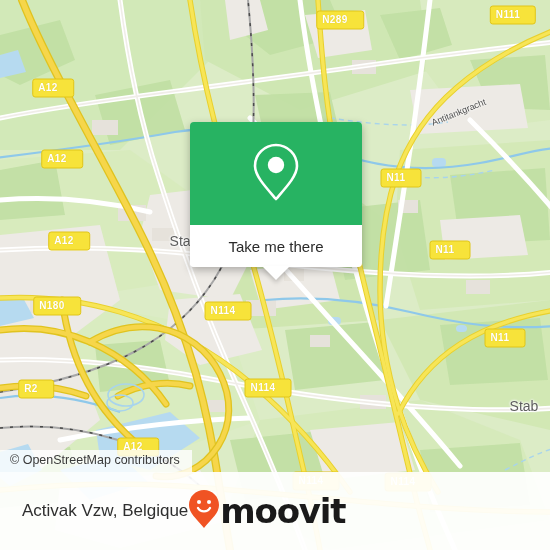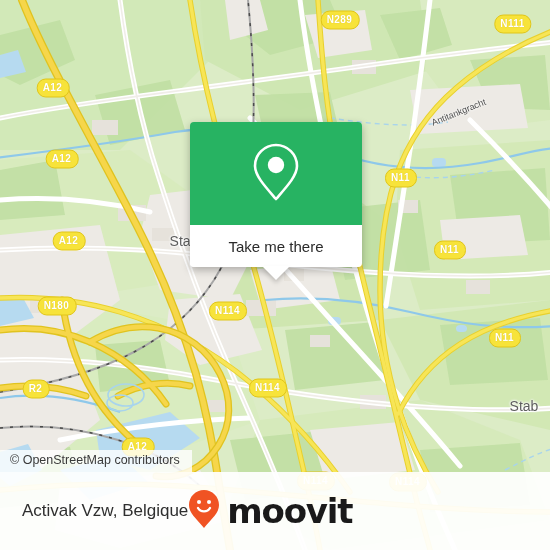--- a/index.html
+++ b/index.html
@@ -14,27 +14,27 @@
   
   #map-canvas{ position:absolute; inset:0; }
   #map-svg{ display:block; width:550px; height:550px; }
 
   
   .shield{
     position:absolute;
     transform:translate(-50%,-50%);
     background:#f7e33a;
     border:1.6px solid #e0c518;
-    border-radius:9px;
+    border-radius:3px;
     color:#ffffff;
     font-size:10px;
     font-weight:bold;
     letter-spacing:.4px;
     line-height:1;
-    padding:3px 6px 4px 5px;
+    padding:3px 15px 4px 5px;
     white-space:nowrap;
     text-shadow:0 0 1px rgba(190,160,0,.55);
     font-family:"Liberation Sans", sans-serif;
   }
 
   
   .place-label{
     position:absolute;
     transform:translate(-50%,-50%);
     color:#5d5d5d;
@@ -118,21 +118,21 @@
   }
   #bottom-title{
     color:#2f2f2f;
     font-size:17px;
     font-family:"Liberation Sans", sans-serif;
     white-space:nowrap;
   }
   #brand{
     display:flex;
     align-items:center;
-    gap:7px;
+    gap:0;
   }
   #brand-word{
     color:#1a1a1a;
     font-size:34px;
     font-weight:bold;
     letter-spacing:-1.2px;
     font-family:"DejaVu Sans", sans-serif;
     line-height:1;
   }
 </style>
@@ -306,21 +306,21 @@
 
         <g stroke="#a8d4ec" fill="none" stroke-width="1.6">
           <ellipse cx="126" cy="395" rx="18" ry="11"></ellipse>
           <ellipse cx="120" cy="403" rx="13" ry="8"></ellipse>
         </g>
 
       </g>
     </svg>
 
     <div class="shield" style="left:340px;top:20px">N289</div>
-    <div class="shield" style="left:513px;top:24px">N111</div>
+    <div class="shield" style="left:513px;top:15px">N111</div>
     <div class="shield" style="left:53px;top:88px">A12</div>
     <div class="shield" style="left:62px;top:159px">A12</div>
     <div class="shield" style="left:401px;top:178px">N11</div>
     <div class="shield" style="left:69px;top:241px">A12</div>
     <div class="shield" style="left:450px;top:250px">N11</div>
     <div class="shield" style="left:228px;top:311px">N114</div>
     <div class="shield" style="left:57px;top:306px">N180</div>
     <div class="shield" style="left:505px;top:338px">N11</div>
     <div class="shield" style="left:268px;top:388px">N114</div>
     <div class="shield" style="left:36px;top:389px">R2</div>

